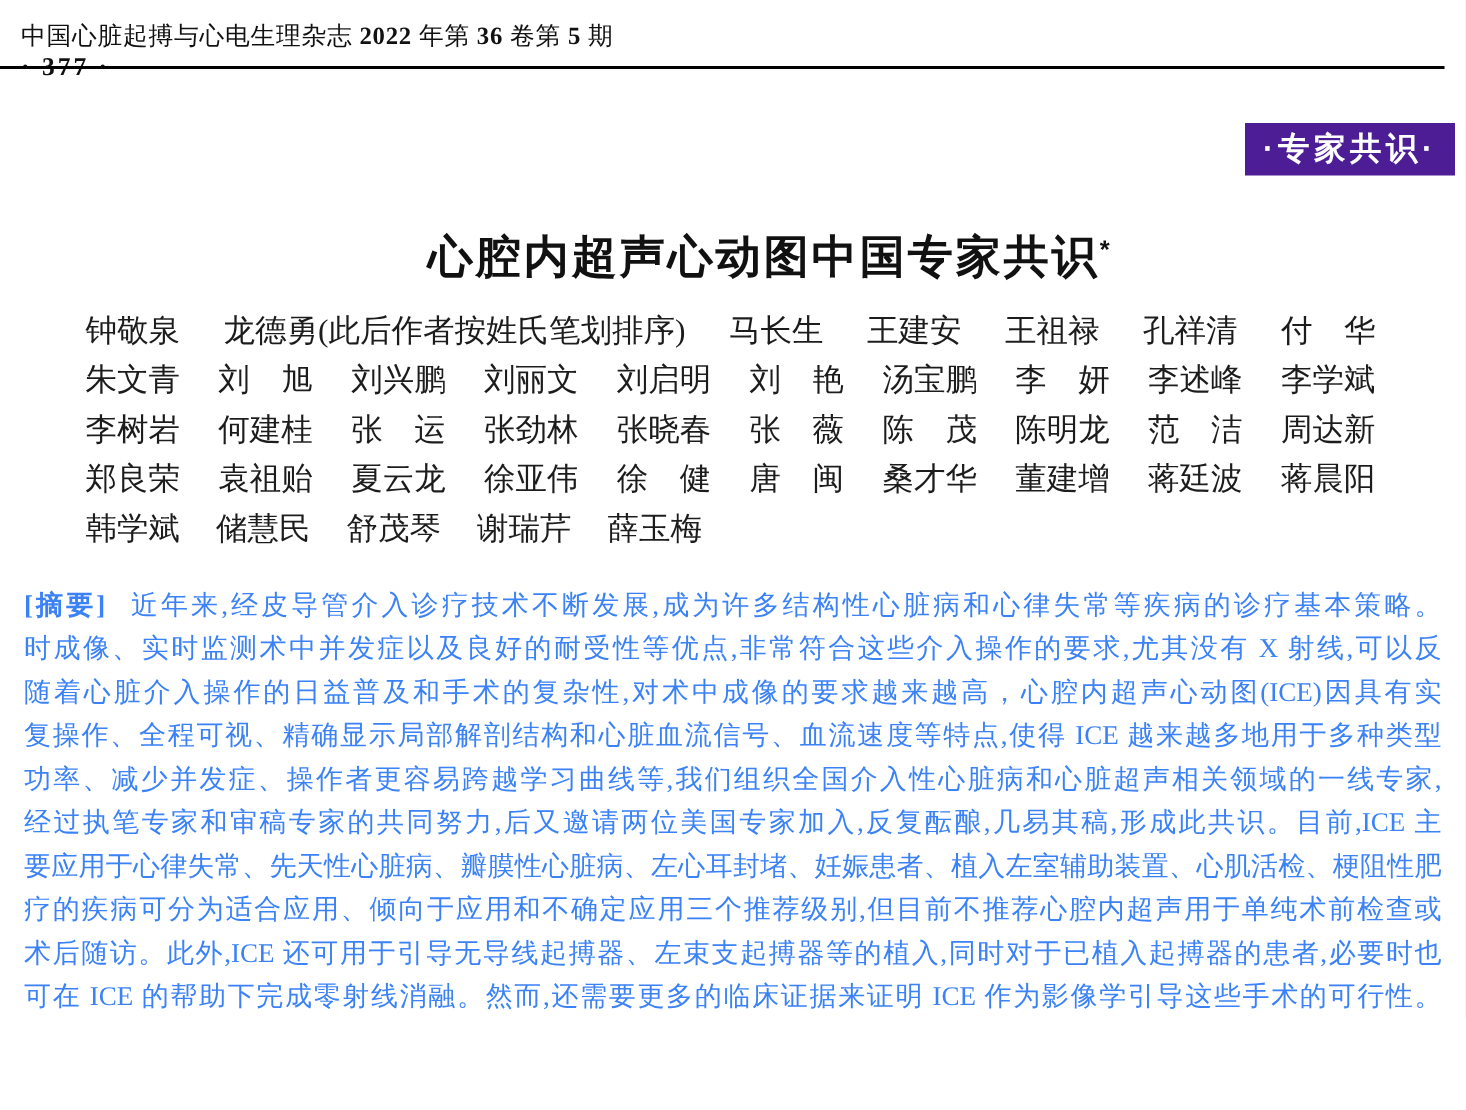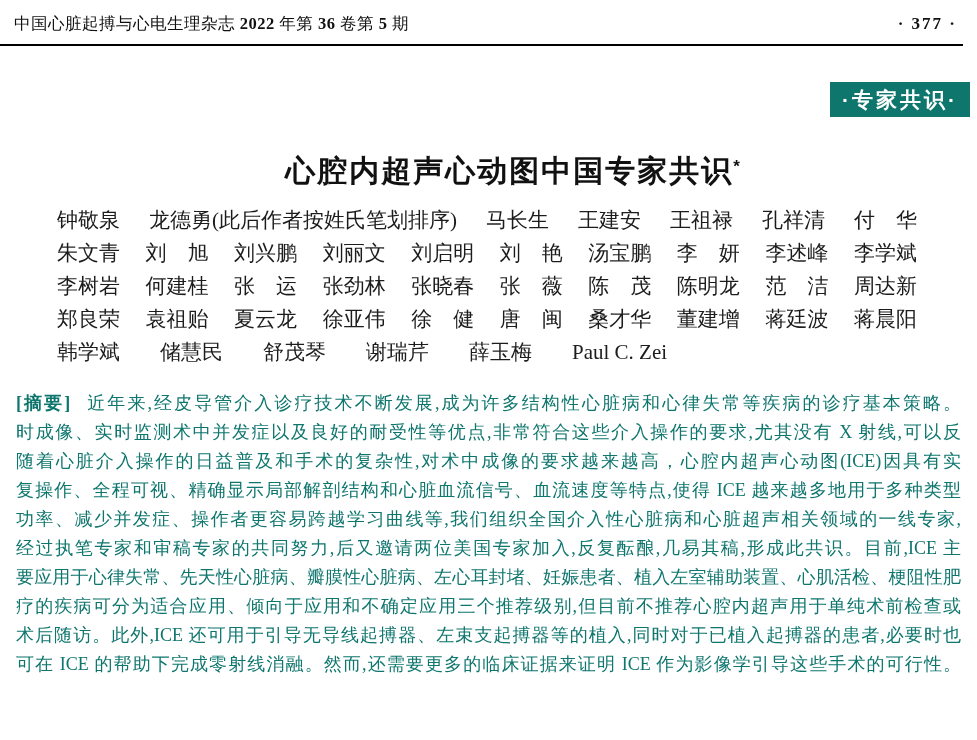--- a/index.html
+++ b/index.html
@@ -9,57 +9,57 @@
     background:#ffffff;
     margin:0 auto;
     overflow:hidden;
     color:#111;
     font-family:"Liberation Serif","DejaVu Serif",serif;
   }
   
   .journal-header{
     position:absolute;top:13px;left:14px;right:20px;
     display:flex;justify-content:space-between;align-items:baseline;
-    font-size:16.5px;letter-spacing:0.5px;
+    font-size:16.5px;letter-spacing:0.5px;flex-direction:column;
   }
   .journal-header .num{font-weight:bold;}
   .page-number{font-weight:bold;font-size:17px;letter-spacing:2px;}
   .header-rule{
     position:absolute;top:44px;left:0;width:963px;height:2px;
     background:#000;
   }
   
   .section-badge{
     position:absolute;top:82px;right:7px;
-    background:#0f766e;color:#fff;
+    background:#4c1d95;color:#fff;
     font-family:"Liberation Sans","DejaVu Sans",sans-serif;
     font-weight:bold;font-size:21px;line-height:35px;
     padding:0 12px;letter-spacing:3px;
   }
   
   .paper-title{
     position:absolute;top:131px;left:0;width:100%;
     text-align:center;
     font-family:"Liberation Sans","DejaVu Sans",sans-serif;
     font-weight:bold;font-size:30px;letter-spacing:2px;
     white-space:nowrap;
     margin-left:24px;
   }
   .paper-title sup{font-size:17px;font-weight:bold;vertical-align:9px;letter-spacing:0;}
   
   .authors{
     position:absolute;top:204px;left:57px;width:860px;
     font-size:21px;line-height:33px;color:#1c1c1c;
   }
   .author-row{display:flex;justify-content:space-between;white-space:nowrap;}
-  .author-row.left-aligned{justify-content:flex-start;gap:40px;}
+  .author-row.left-aligned{justify-content:flex-start;gap:24px;}
   
   .abstract{
     position:absolute;top:389px;left:16px;width:945px;
-    font-size:18px;line-height:29px;color:#0f766e;
+    font-size:18px;line-height:29px;color:#3b82f6;
   }
   .abs-line{
     text-align:justify;
     text-align-last:justify;
     height:29px;overflow:hidden;
   }
   .abs-label{font-weight:bold;margin-right:15px;}
 </style>
 </head>
 <body>
@@ -124,21 +124,20 @@
         <span>董建增</span>
         <span>蒋廷波</span>
         <span>蒋晨阳</span>
       </div>
     <div class="author-row left-aligned">
         <span>韩学斌</span>
         <span>储慧民</span>
         <span>舒茂琴</span>
         <span>谢瑞芹</span>
         <span>薛玉梅</span>
-        <span>Paul C. Zei</span>
       </div>
   </div>
 
   <div class="abstract">
     <div class="abs-line"><span class="abs-label">[摘要]</span><span>近年来,经皮导管介入诊疗技术不断发展,成为许多结构性心脏病和心律失常等疾病的诊疗基本策略。</span></div>
     <div class="abs-line">时成像、实时监测术中并发症以及良好的耐受性等优点,非常符合这些介入操作的要求,尤其没有 X 射线,可以反</div>
     <div class="abs-line">随着心脏介入操作的日益普及和手术的复杂性,对术中成像的要求越来越高，心腔内超声心动图(ICE)因具有实</div>
     <div class="abs-line">复操作、全程可视、精确显示局部解剖结构和心脏血流信号、血流速度等特点,使得 ICE 越来越多地用于多种类型</div>
     <div class="abs-line">功率、减少并发症、操作者更容易跨越学习曲线等,我们组织全国介入性心脏病和心脏超声相关领域的一线专家,</div>
     <div class="abs-line">经过执笔专家和审稿专家的共同努力,后又邀请两位美国专家加入,反复酝酿,几易其稿,形成此共识。目前,ICE 主</div>

